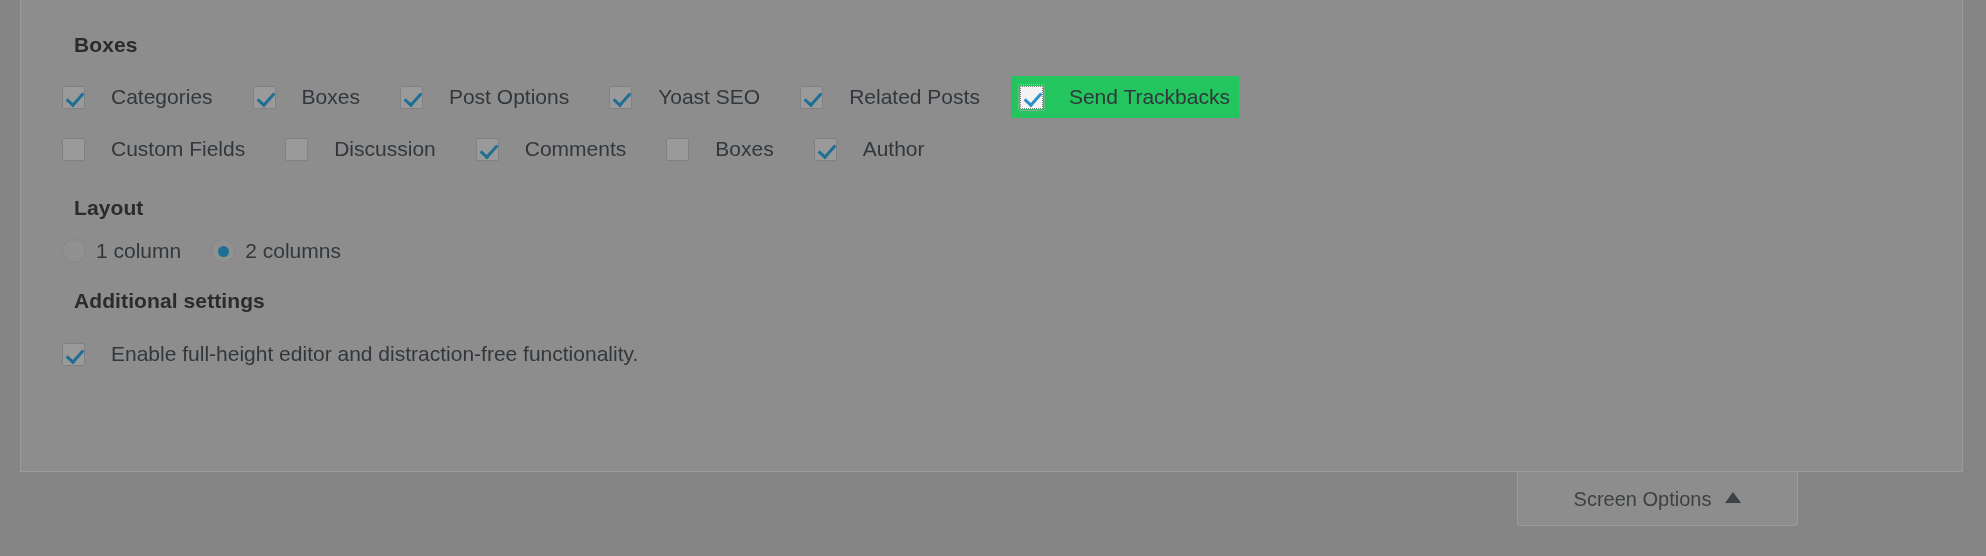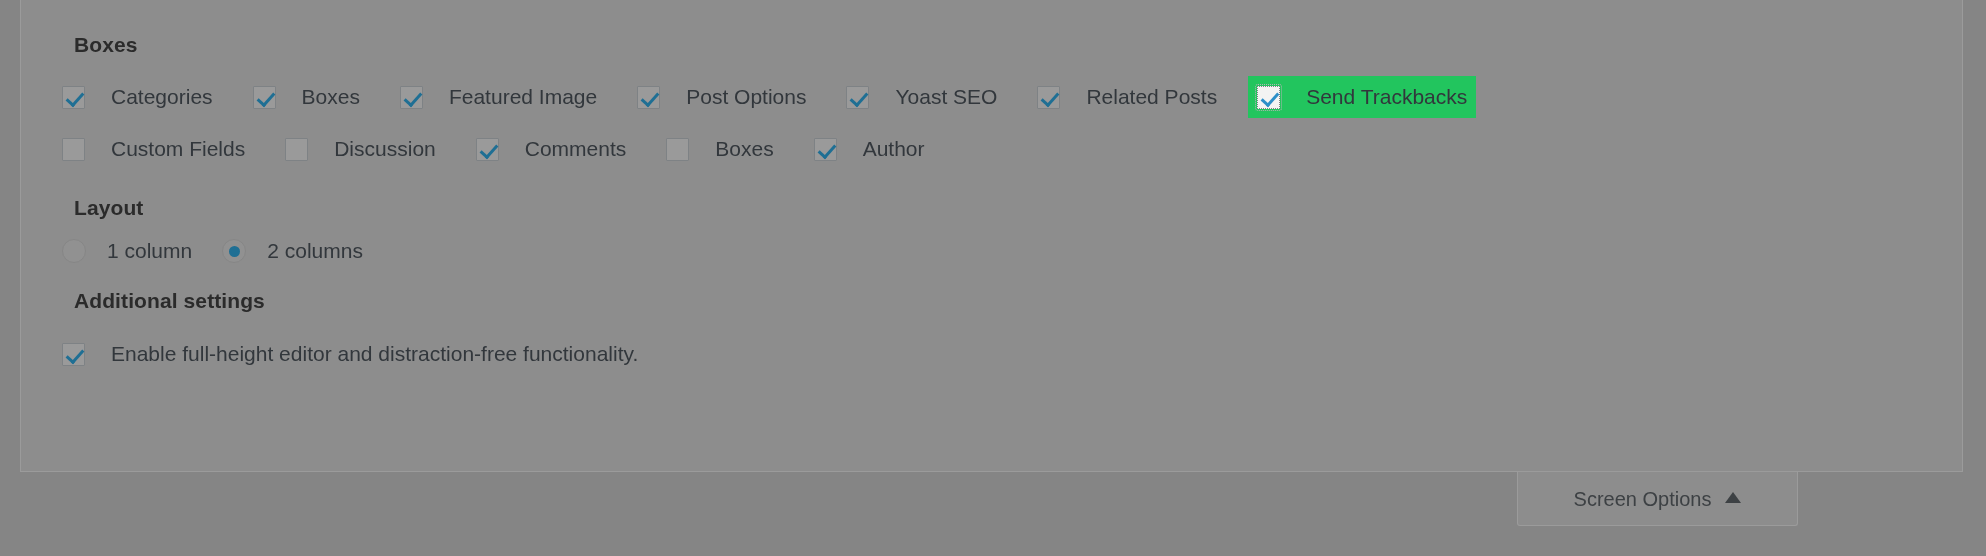--- a/index.html
+++ b/index.html
@@ -110,21 +110,20 @@
 
   
   .radio-row {
     display: flex;
     align-items: center;
   }
   .radio-option {
     display: flex;
     margin-right: 30px;
     white-space: nowrap;
-    gap: 11px;
   }
   .radio {
     width: 24px;
     height: 24px;
     min-width: 24px;
     box-sizing: border-box;
     border: 1px solid #868686;
     background: #919191;
     border-radius: 50%;
     position: relative;
@@ -200,24 +199,20 @@
       <label class="option">
         <span class="checkbox checked"></span>
         <span class="option-label">Categories</span>
       </label>
 
       <label class="option">
         <span class="checkbox checked"></span>
         <span class="option-label">Boxes</span>
       </label>
 
-      <label class="option">
-        <span class="checkbox checked"></span>
-        <span class="option-label">Featured Image</span>
-      </label>
 
       <label class="option">
         <span class="checkbox checked"></span>
         <span class="option-label">Post Options</span>
       </label>
 
       <label class="option">
         <span class="checkbox checked"></span>
         <span class="option-label">Yoast SEO</span>
       </label>

